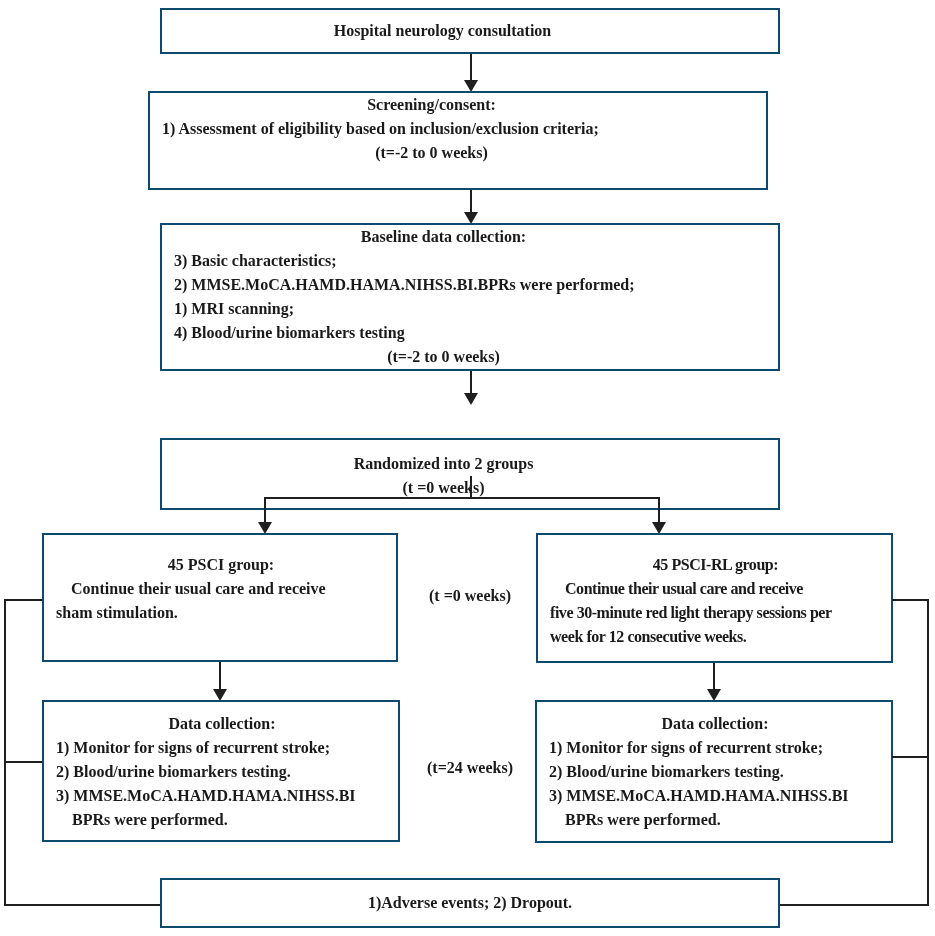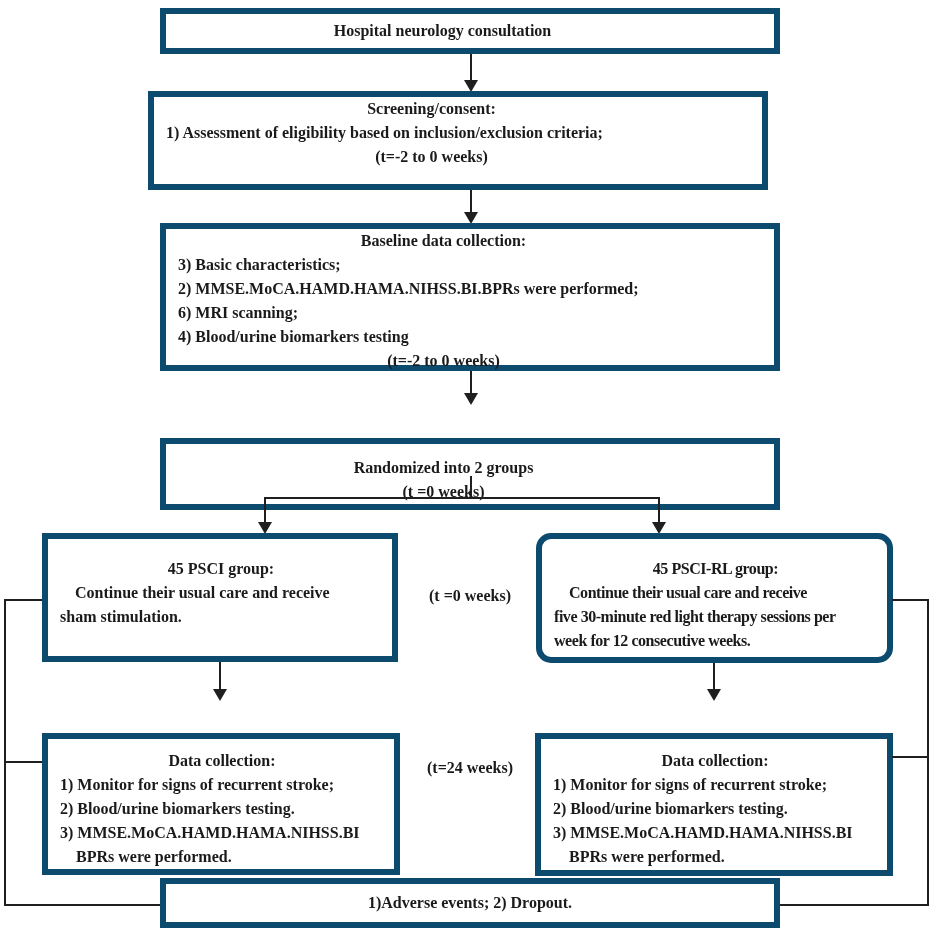--- a/index.html
+++ b/index.html
@@ -11,32 +11,32 @@
     font-weight:bold;
     font-size:16px;
     line-height:24px;
     color:#1a1a1a;
     overflow:hidden;
   }
   .box{
     position:absolute;
     box-sizing:border-box;
     background:#ffffff;
-    border:6px solid #0c4a6e;
+    border:2px solid #0c4a6e;
     padding:0 10px 0 12px;
   }
   .flexc{display:flex;align-items:center;justify-content:center;padding:0;}
   .c{text-align:center;}
   .wide-c{text-align:center;margin-right:55px;} 
   .fli{text-indent:15px;}
   .indent{padding-left:16px;}
   .pt6{padding-top:18px;}
-  .pt10{padding-top:10px;margin-top:33px;}
+  .pt10{padding-top:10px;}
   .pt12{padding-top:12px;}
-  .tight-ls{letter-spacing:-0.45px;border-radius:15px;}
+  .tight-ls{letter-spacing:-0.45px;}
   .nowrap{white-space:nowrap;}
   .vline,.hline{position:absolute;background:#1f1f1f;}
   .vline{width:2px;}
   .hline{height:2px;}
   .ah{
     position:absolute;width:0;height:0;
     border-left:7px solid transparent;
     border-right:7px solid transparent;
     border-top:12px solid #1f1f1f;
   }
@@ -60,21 +60,21 @@
     <div class="wide-c">(t=-2 to 0 weeks)</div>
   </div>
 
   <div class="vline" style="left:470px;top:190px;height:24px;"></div>
   <div class="ah" style="left:464px;top:212px;"></div>
 
   <div class="box" style="left:160px;top:223px;width:620px;height:148px;">
     <div class="wide-c">Baseline data collection:</div>
     <div class="nowrap">3) Basic characteristics;</div>
     <div class="nowrap">2) MMSE.MoCA.HAMD.HAMA.NIHSS.BI.BPRs were performed;</div>
-    <div class="nowrap">6) MRI scanning;</div>
+    <div class="nowrap">1) MRI scanning;</div>
     <div class="nowrap">4) Blood/urine biomarkers testing</div>
     <div class="wide-c">(t=-2 to 0 weeks)</div>
   </div>
 
   <div class="vline" style="left:470px;top:371px;height:24px;"></div>
   <div class="ah" style="left:464px;top:393px;"></div>
 
   <div class="box pt12" style="left:160px;top:404px;width:620px;height:72px;margin-top:34px;">
     <div class="wide-c">Randomized into 2 groups</div>
     <div class="wide-c">(t =0 weeks)</div>

